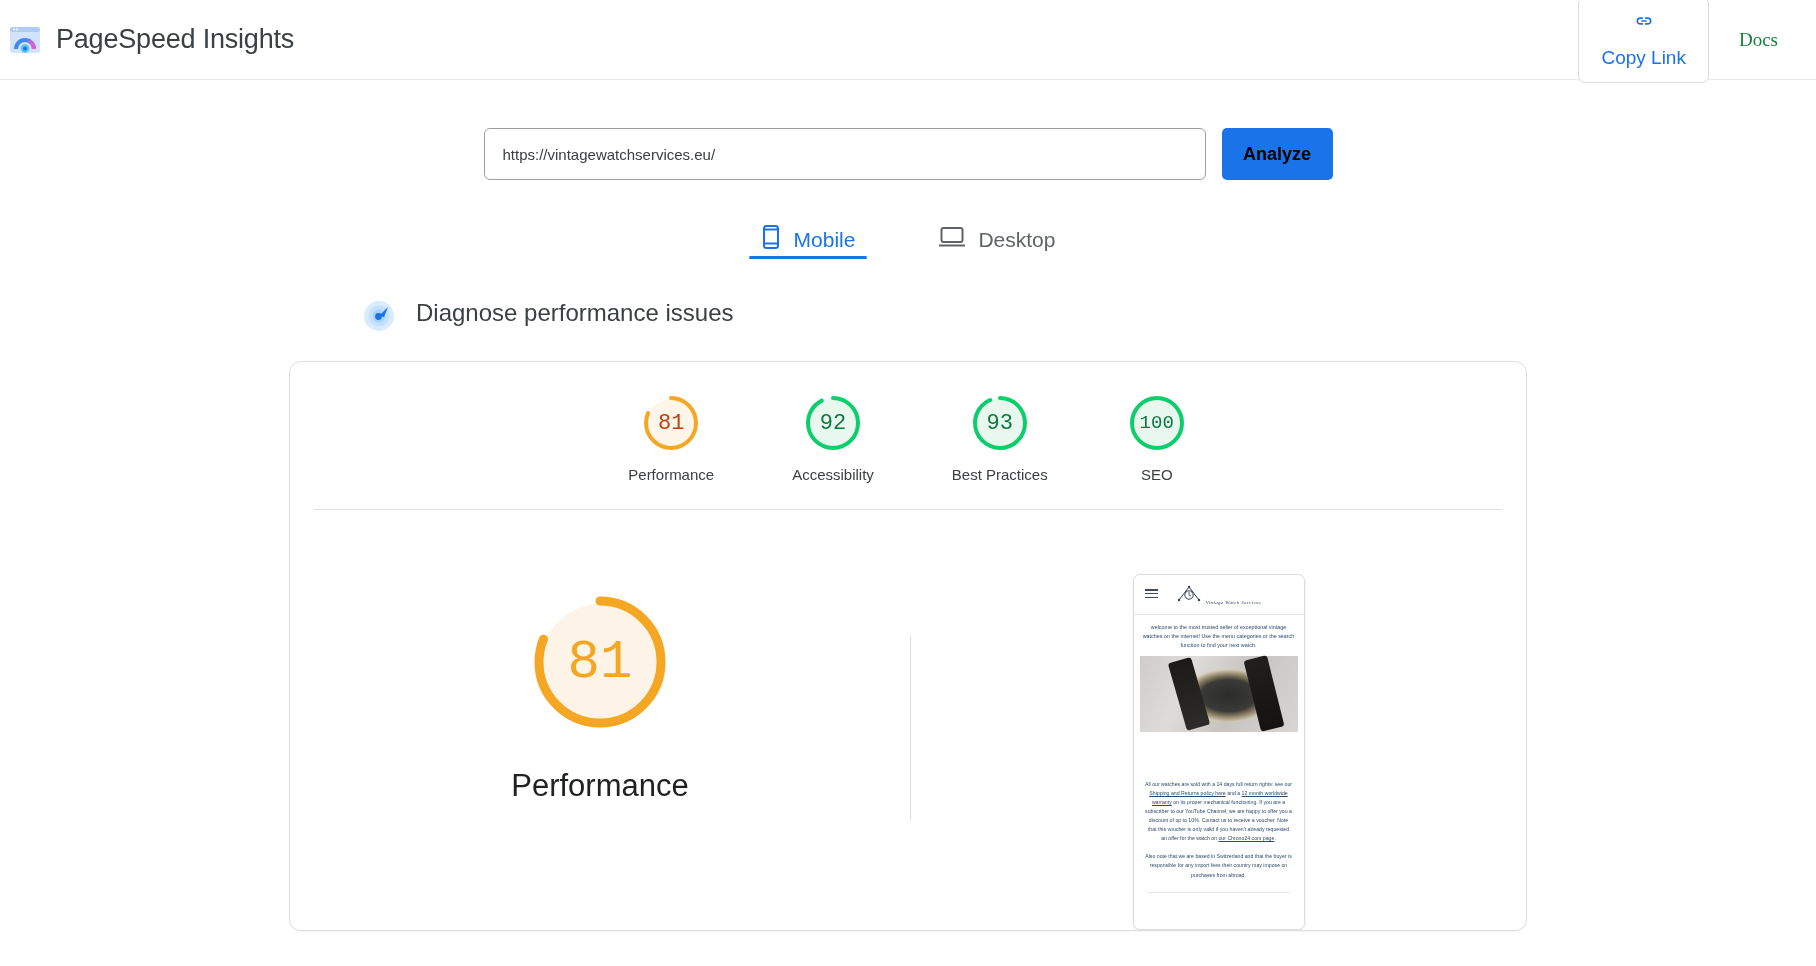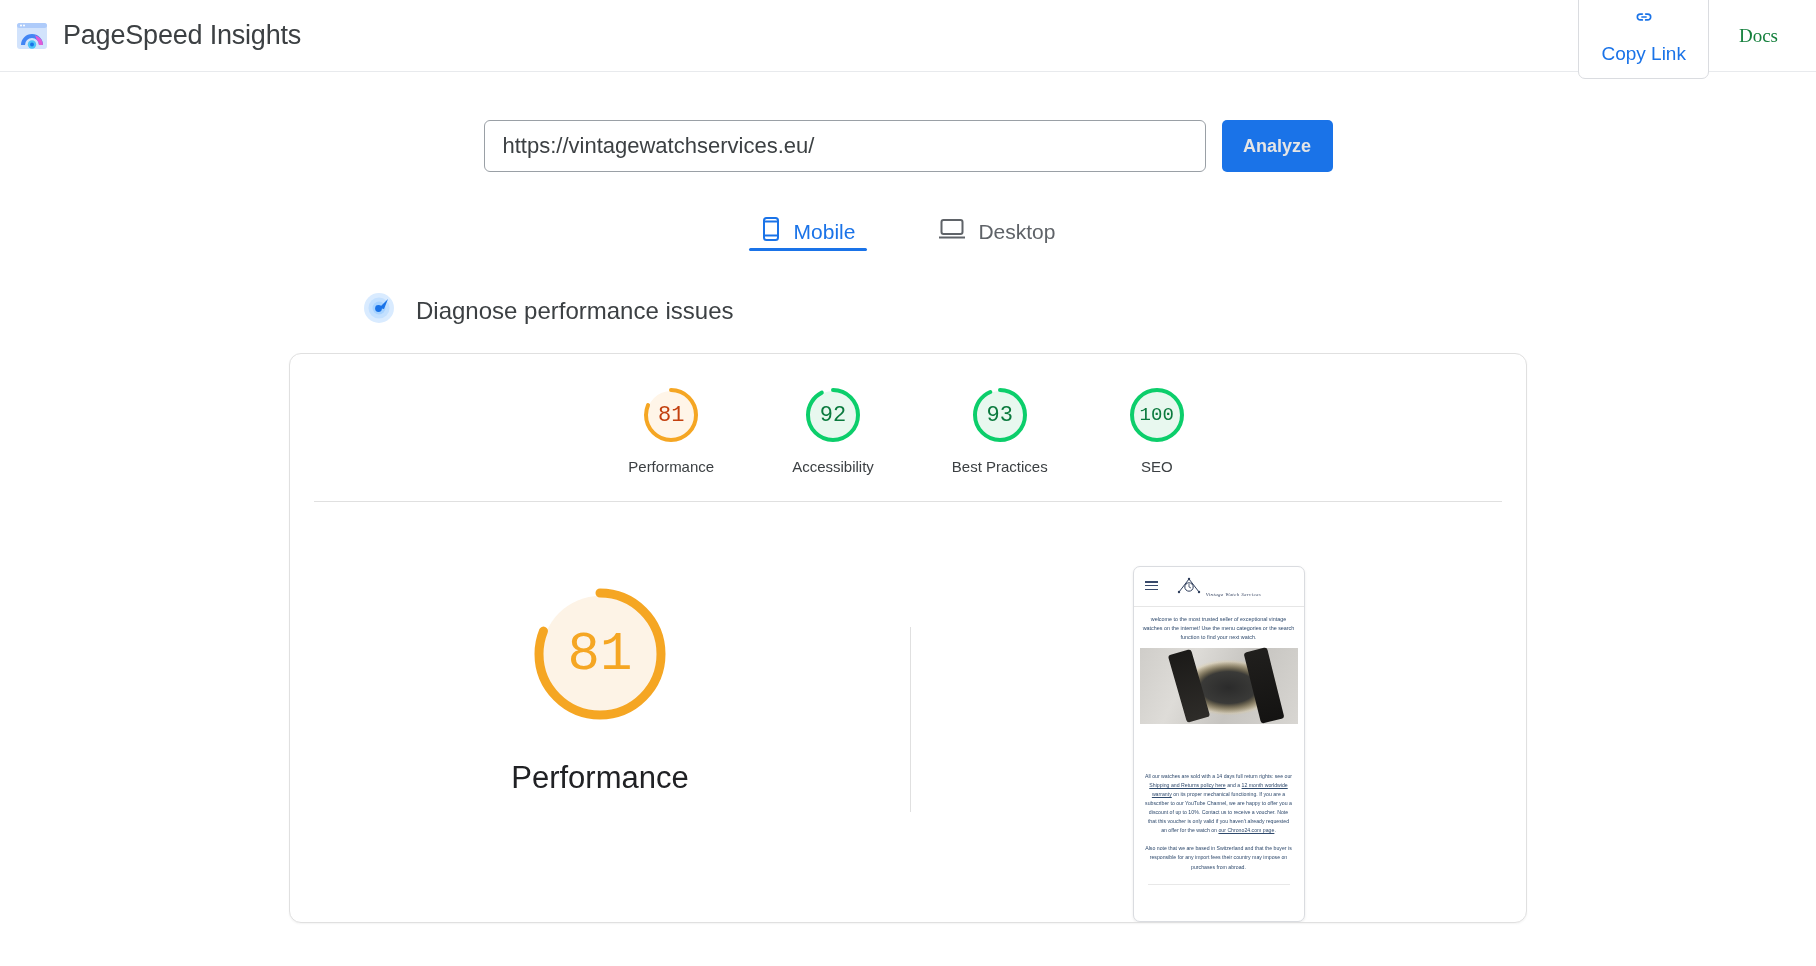--- a/index.html
+++ b/index.html
@@ -5,26 +5,26 @@
   * { box-sizing: border-box; margin: 0; padding: 0; }
   html, body {
     width: 1816px; height: 966px;
     background: #ffffff;
     font-family: "Liberation Sans", sans-serif;
     overflow: hidden;
   }
 
   
   .header {
-    height: 72px;
+    height: 80px;
     border-bottom: 1px solid #e8eaed;
     display: flex;
     align-items: center;
     justify-content: space-between;
-    padding: 0 38px 0 15px;
+    padding: 0 38px 0 8px;
     background: #fff;
   }
   .brand { display: flex; align-items: center; gap: 14px; }
   .brand-logo { width: 34px; height: 34px; position: relative; flex: 0 0 auto; }
   .brand-title {
     font-size: 27px;
     color: #3c4043;
     letter-spacing: -0.2px;
     font-weight: 400;
   }
@@ -55,30 +55,30 @@
     justify-content: center;
     gap: 16px;
     margin-top: 48px;
   }
   .url-input {
     width: 722px;
     height: 52px;
     border: 1px solid #9aa0a6;
     border-radius: 6px;
     padding: 4px 18px;
-    font-size: 22px;
+    font-size: 15px;
     color: #3c4043;
     font-family: inherit;
     outline: none;
     background: #fff;
   }
   .analyze-btn {
     width: 111px; height: 52px;
     background: #1a73e8;
-    color: #e5e5e5;
+    color: #000000;
     border: none;
     border-radius: 5px;
     font-size: 18px;
     font-weight: 700;
     cursor: pointer;
     font-family: inherit;
   }
 
   
   .tabs {
@@ -100,21 +100,21 @@
     content: "";
     position: absolute;
     left: 0; right: 0; bottom: 0;
     height: 3px;
     background: #1a73e8;
     border-radius: 2px;
   }
 
   
   .diagnose-row {
-    display: flex; align-items: flex-end; gap: 20px;
+    display: flex; align-items: flex-start; gap: 20px;
     margin: 40px 0 0 362px;
   }
   .radar-icon {
     width: 34px; height: 34px;
     position: relative; flex: 0 0 auto;
   }
   .diagnose-label {
     font-size: 24px;
     color: #3c4043;
   }

